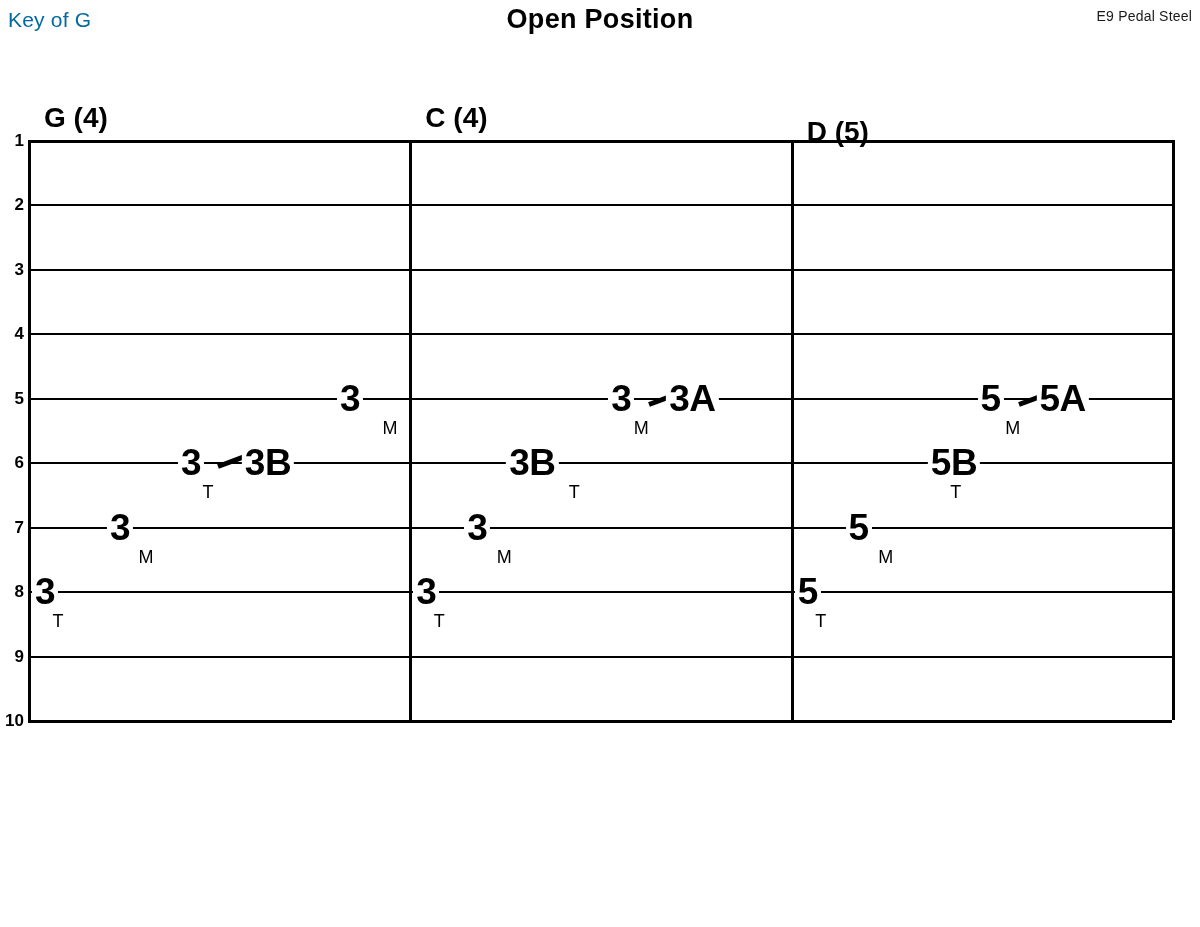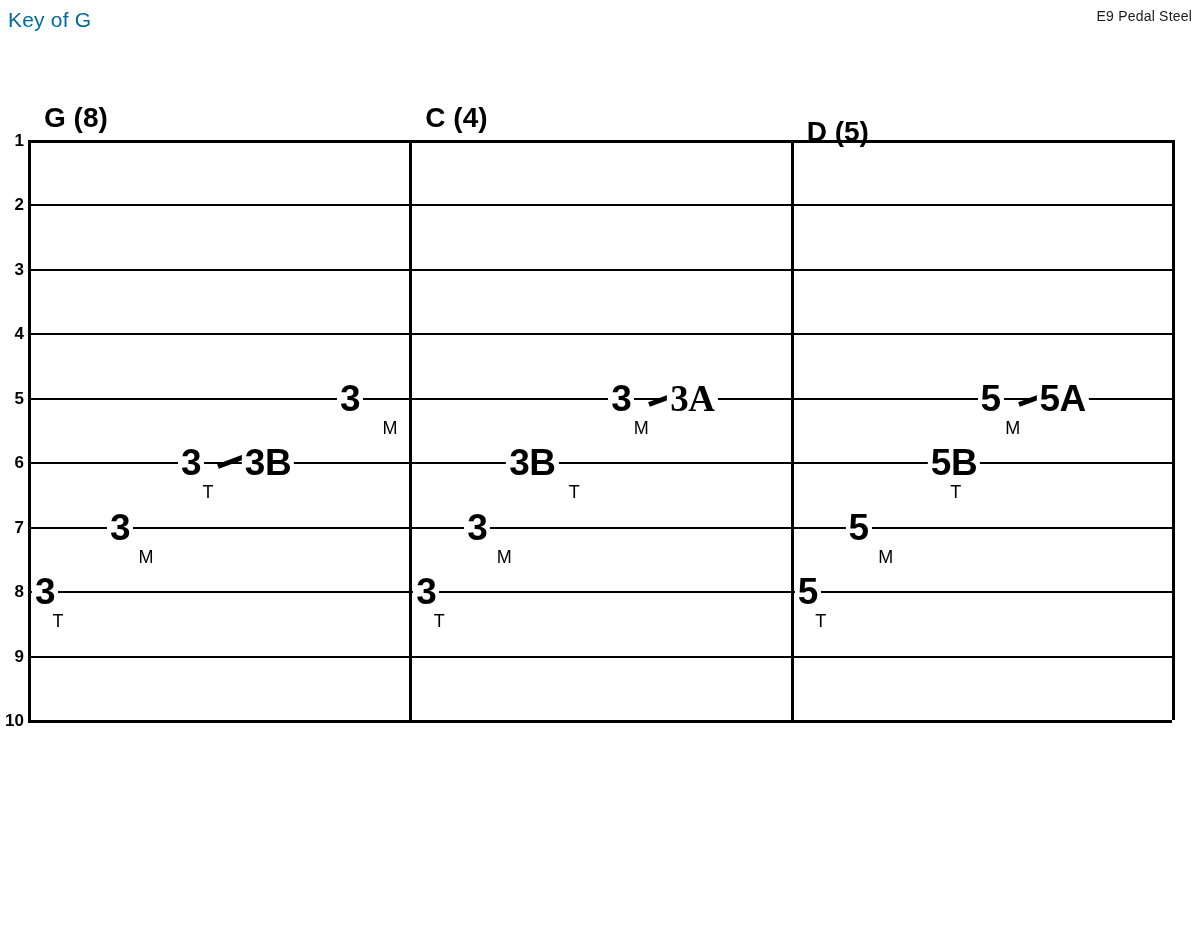--- a/index.html
+++ b/index.html
@@ -129,20 +129,21 @@
     border-top: 5px solid #000;
     transform-origin: left center;
   }
 </style>
 </head>
 <body>
 
 <div id="page">
 
   <div class="hdr-left">Key of G</div>
+  <div class="hdr-center">Open Position</div>
   <div class="hdr-right">E9 Pedal Steel</div>
 
   <div id="grid">
       <div class="sline edge" style="top: 0px;"></div>
       <div class="sline" style="top: 64.4444px;"></div>
       <div class="sline" style="top: 128.889px;"></div>
       <div class="sline" style="top: 193.333px;"></div>
       <div class="sline" style="top: 257.778px;"></div>
       <div class="sline" style="top: 322.222px;"></div>
       <div class="sline" style="top: 386.667px;"></div>
@@ -163,21 +164,21 @@
       <div class="barline" style="left: 381.333px;"></div>
       <div class="connector" style="left: 621.333px; top: 262px; width: 34.176px; transform: rotate(-20.556deg);"></div>
       <div class="note anchor-left" style="left: 385.333px; top: 451.111px;">3</div>
       <div class="finger" style="left: 411.333px; top: 472.111px;">T</div>
       <div class="note" style="left: 449.333px; top: 386.667px;">3</div>
       <div class="finger" style="left: 476.333px; top: 407.667px;">M</div>
       <div class="note" style="left: 504.333px; top: 322.222px;">3B</div>
       <div class="finger" style="left: 546.333px; top: 343.222px;">T</div>
       <div class="note" style="left: 593.333px; top: 257.778px;">3</div>
       <div class="finger" style="left: 613.333px; top: 278.778px;">M</div>
-      <div class="note" style="left: 664.333px; top: 257.778px; font-family: Liberation Serif, serif;">3A</div>
+      <div class="note" style="left: 664.333px; top: 257.778px;">3A</div>
       <div class="barline" style="left: 762.667px;"></div>
       <div class="barline" style="left: 1144px;"></div>
       <div class="connector" style="left: 990.667px; top: 262px; width: 34.176px; transform: rotate(-20.556deg);"></div>
       <div class="note anchor-left" style="left: 766.667px; top: 451.111px;">5</div>
       <div class="finger" style="left: 792.667px; top: 472.111px;">T</div>
       <div class="note" style="left: 830.667px; top: 386.667px;">5</div>
       <div class="finger" style="left: 857.667px; top: 407.667px;">M</div>
       <div class="note" style="left: 926px; top: 322.222px;">5B</div>
       <div class="finger" style="left: 927.667px; top: 343.222px;">T</div>
       <div class="note" style="left: 962.667px; top: 257.778px;">5</div>
@@ -188,16 +189,16 @@
 <div class="snum" style="left: -2px; top: 132px;">1</div>
     <div class="snum" style="left: -2px; top: 196.444px;">2</div>
     <div class="snum" style="left: -2px; top: 260.889px;">3</div>
     <div class="snum" style="left: -2px; top: 325.333px;">4</div>
     <div class="snum" style="left: -2px; top: 389.778px;">5</div>
     <div class="snum" style="left: -2px; top: 454.222px;">6</div>
     <div class="snum" style="left: -2px; top: 518.667px;">7</div>
     <div class="snum" style="left: -2px; top: 583.111px;">8</div>
     <div class="snum" style="left: -2px; top: 647.556px;">9</div>
     <div class="snum" style="left: -2px; top: 712px;">10</div>
-    <div class="chordlbl" style="left: 44px; top: 104px;">G (8)</div>
+    <div class="chordlbl" style="left: 44px; top: 104px;">G (4)</div>
     <div class="chordlbl" style="left: 425.333px; top: 104px;">C (4)</div>
     <div class="chordlbl" style="left: 806.667px; top: 104px; margin-top: 14px;">D (5)</div>
   </div>
 
 </body></html>

